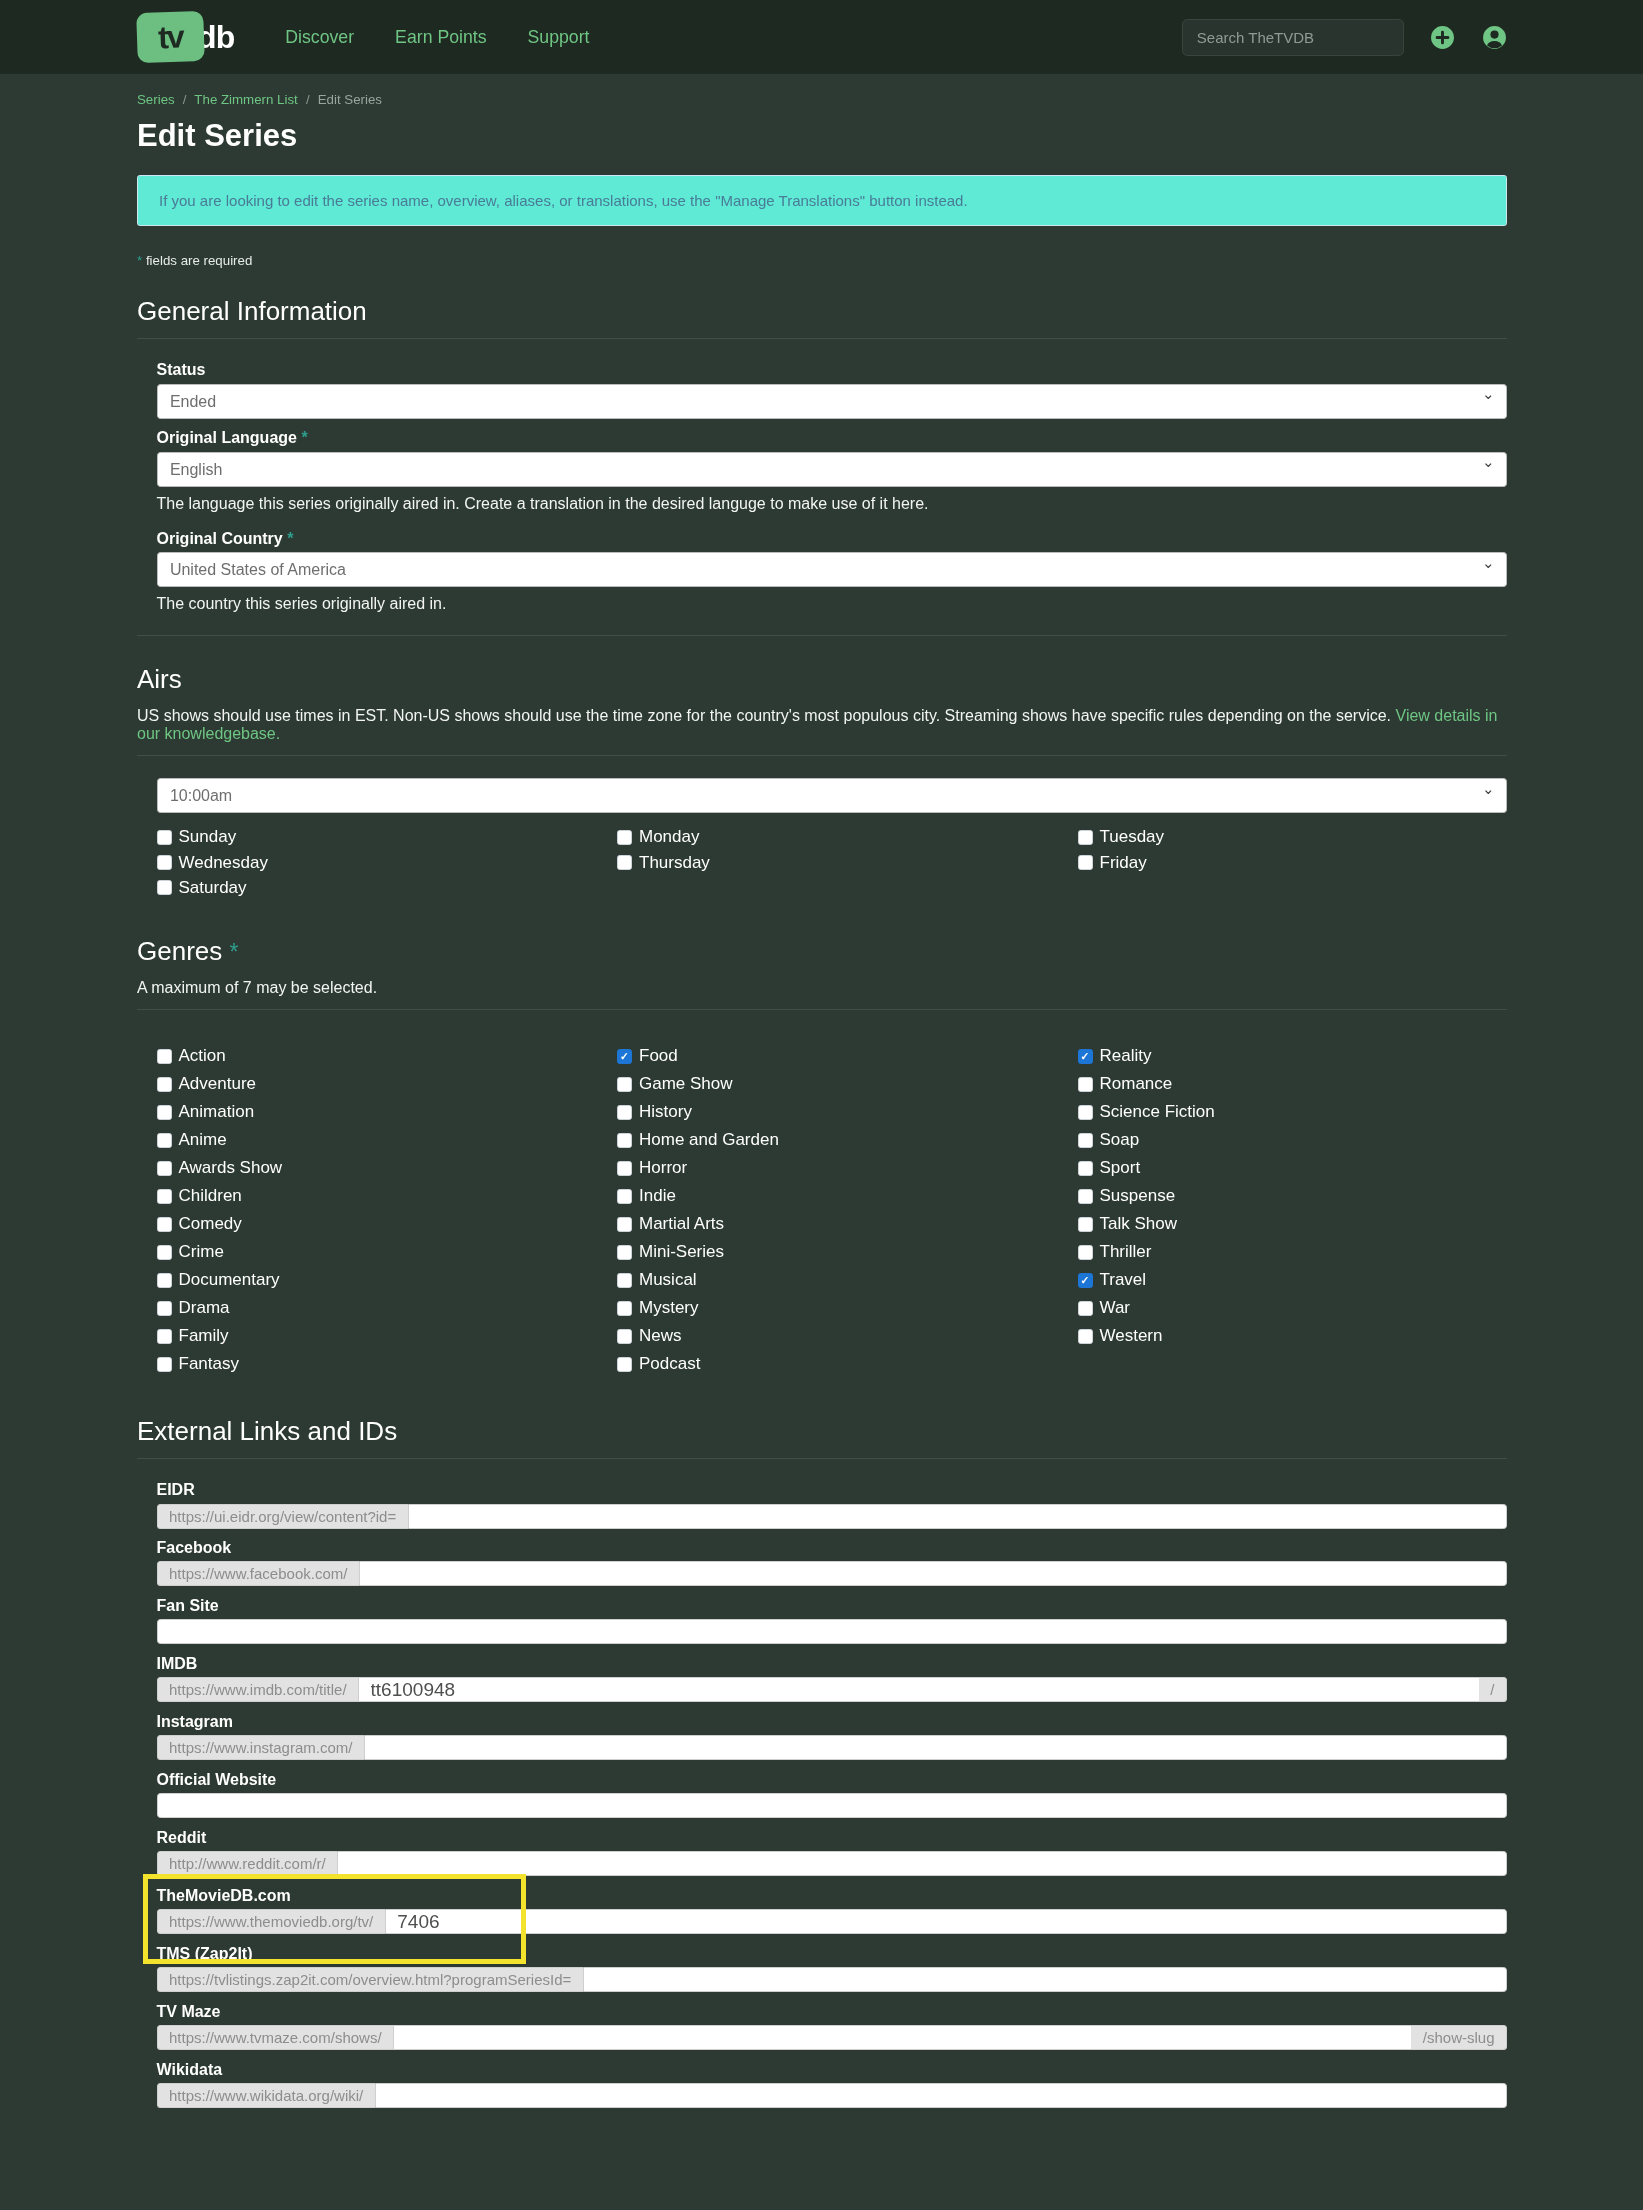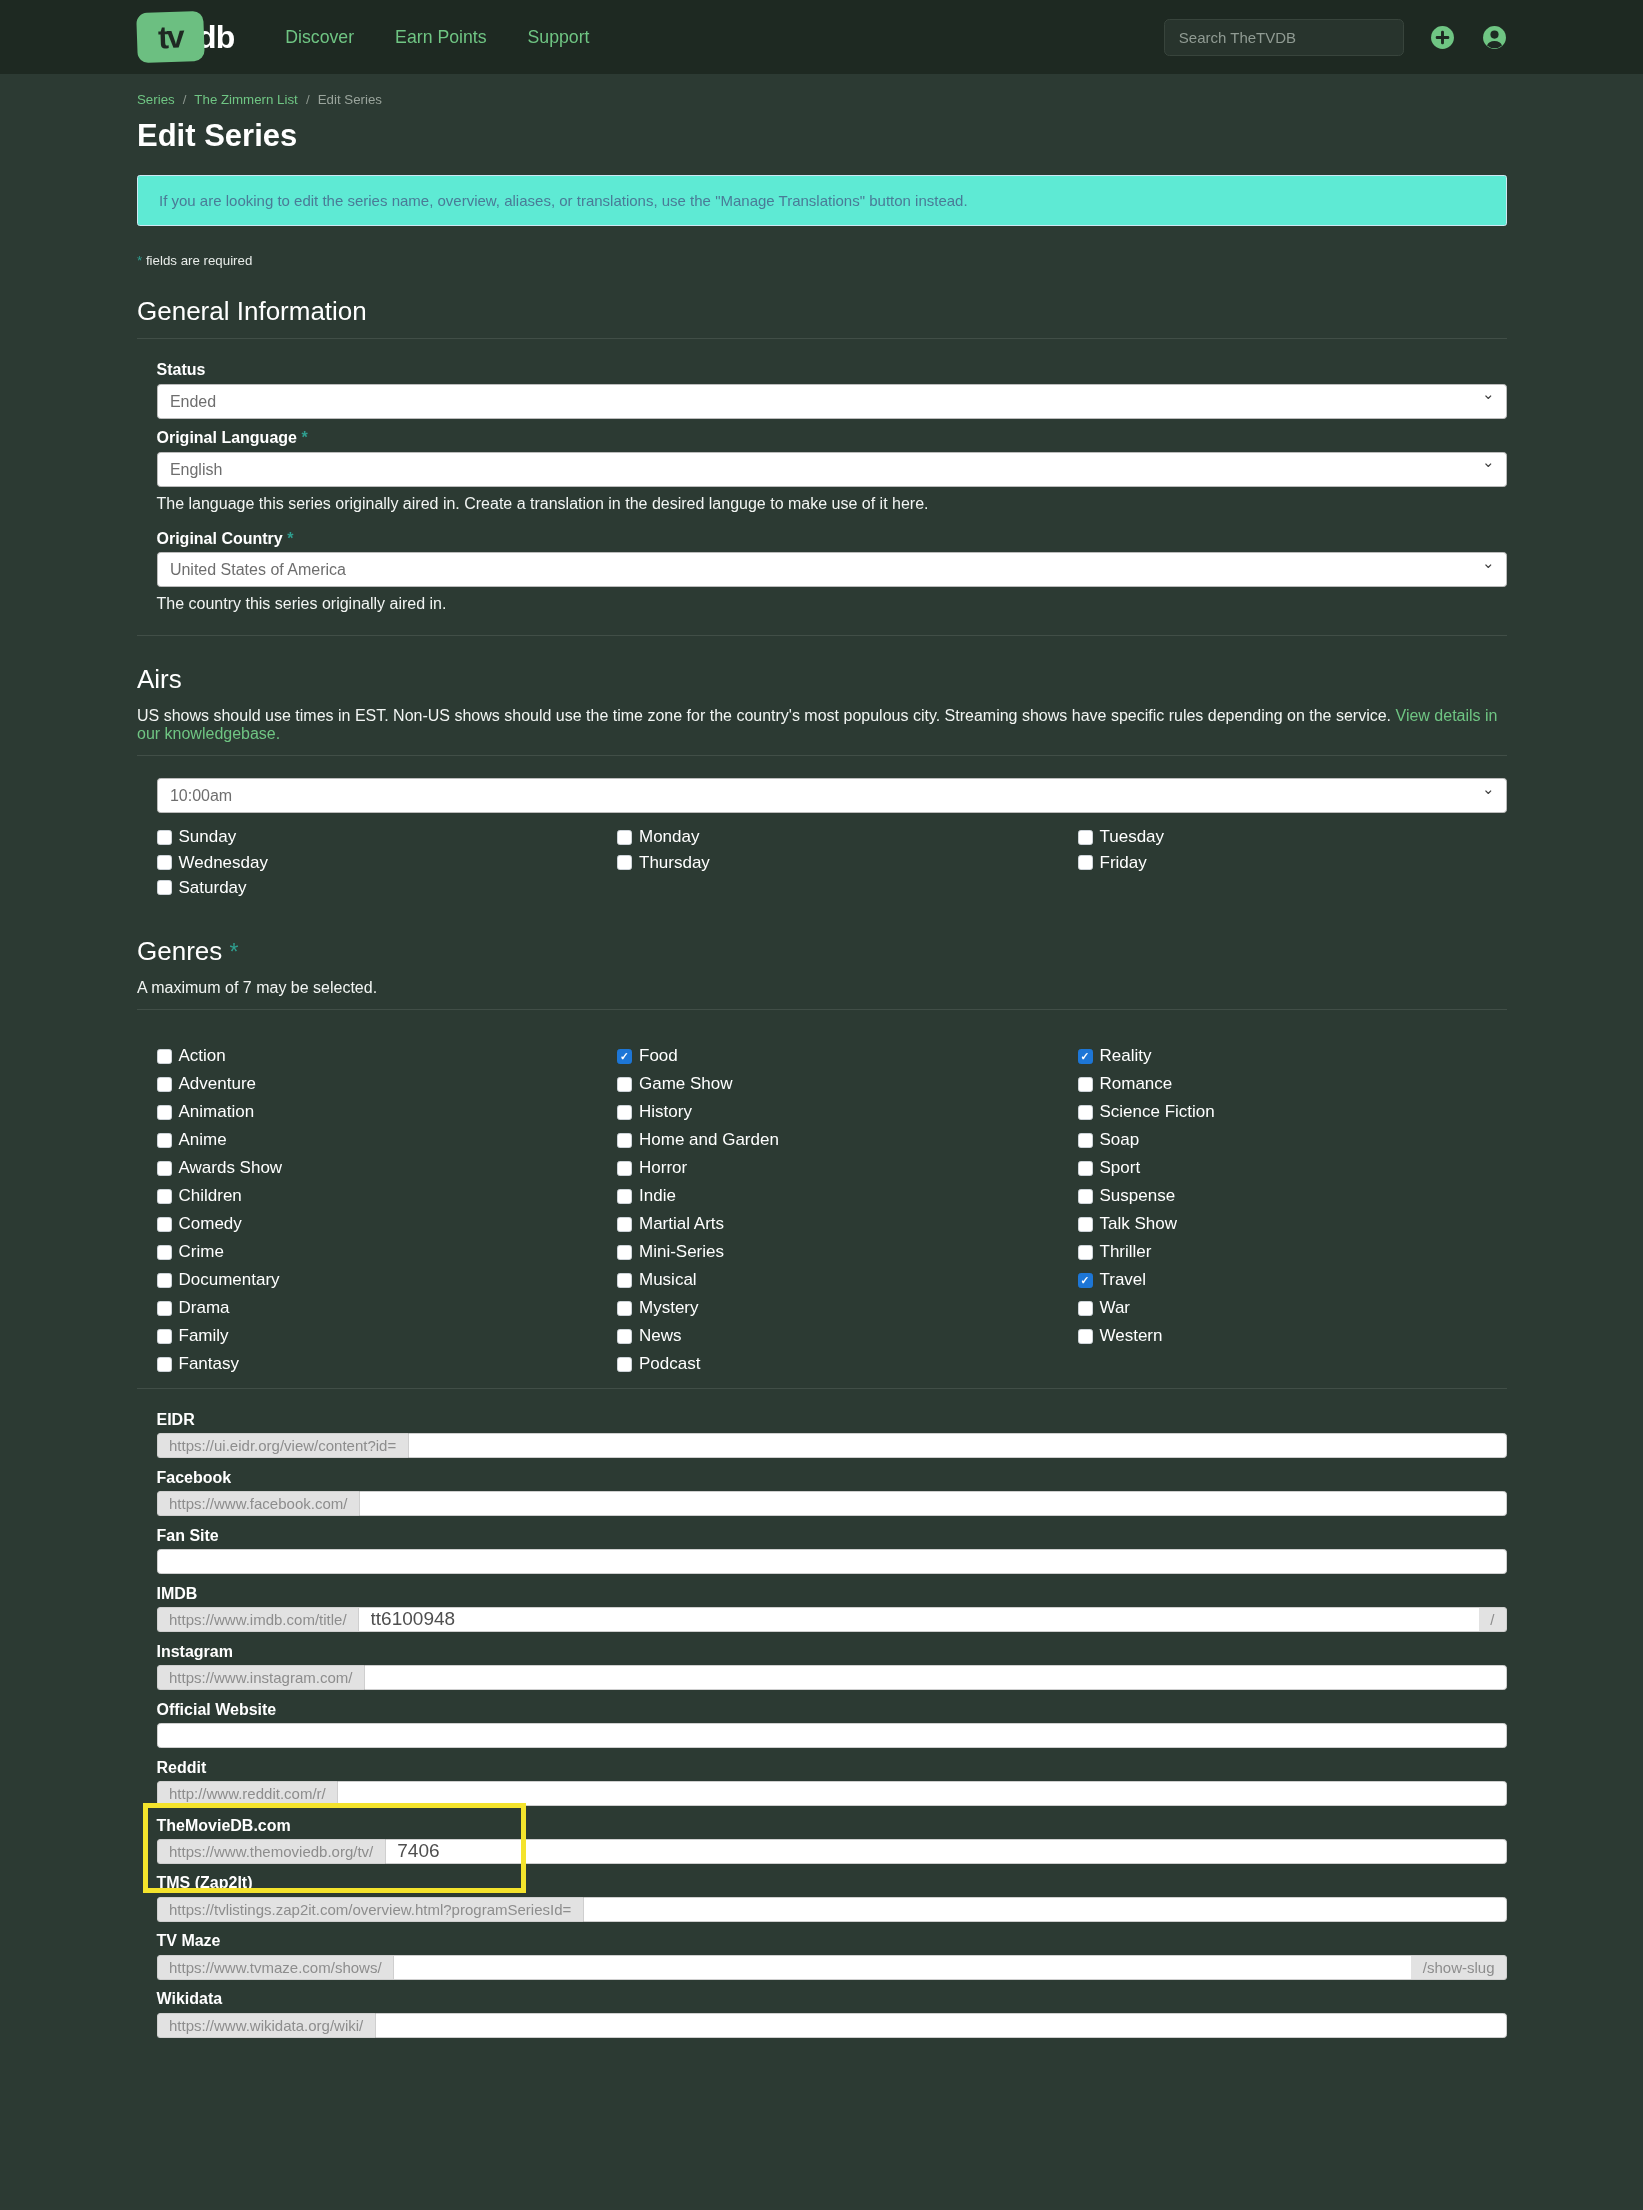--- a/index.html
+++ b/index.html
@@ -20,21 +20,21 @@
     width: 67px; height: 50px; background: #6cbf81;
     border-radius: 10.6px; transform: rotate(-2deg);
     display: flex; align-items: center; justify-content: center;
   }
   .logo-tv { color: #1e2922; font-weight: 800; font-size: 32px; letter-spacing: -1.8px; }
   .logo-db { color: #ffffff; font-weight: 800; font-size: 32px; letter-spacing: -0.9px; margin-left: -7px; }
   .nav { display: flex; margin-left: 51px; gap: 41px; }
   .nav a { color: #6fc583; font-size: 17.7px; text-decoration: none; }
   .header-spacer { flex: 1; }
   .search-box {
-    width: 240px; height: 37px; background: #28342d;
+    width: 222px; height: 37px; background: #28342d;
     border: 0.9px solid #38443c; border-radius: 5.3px;
     color: #d7ded9; font-size: 15px; padding: 0 14px; outline: none;
     font-family: "Liberation Sans", sans-serif;
   }
   .search-box::placeholder { color: #909b93; }
   .icon-btn { border: none; background: transparent; margin-left: 26.6px; cursor: pointer; line-height: 0; }
 
   
   .main { padding-top: 17.7px; }
   .crumb { font-size: 13.3px; }
@@ -402,20 +402,21 @@
             <span class="cb-label">War</span>
           </div>
           <div class="check-row">
             <span class="cb"></span>
             <span class="cb-label">Western</span>
           </div>
         </div>
     </div>
   </div>
 
+  <h2 class="section">External Links and IDs</h2>
   <hr>
   <div class="form-inset" id="external-fields">
       <div class="form-group">
         <label class="field-label">EIDR</label>
         <div class="input-group">
           <span class="ig-addon">https://ui.eidr.org/view/content?id=</span>
           <input class="ig-input" style="">
         </div>
       </div>
       <div class="form-group">

